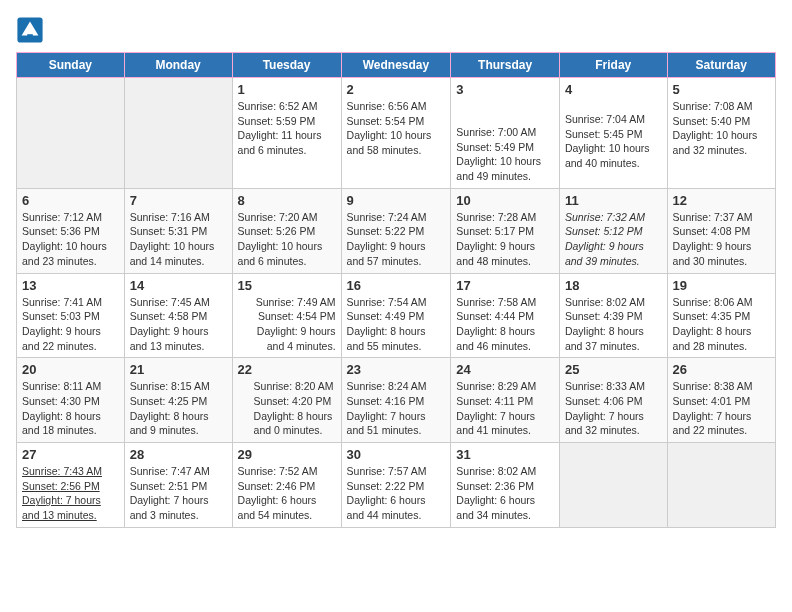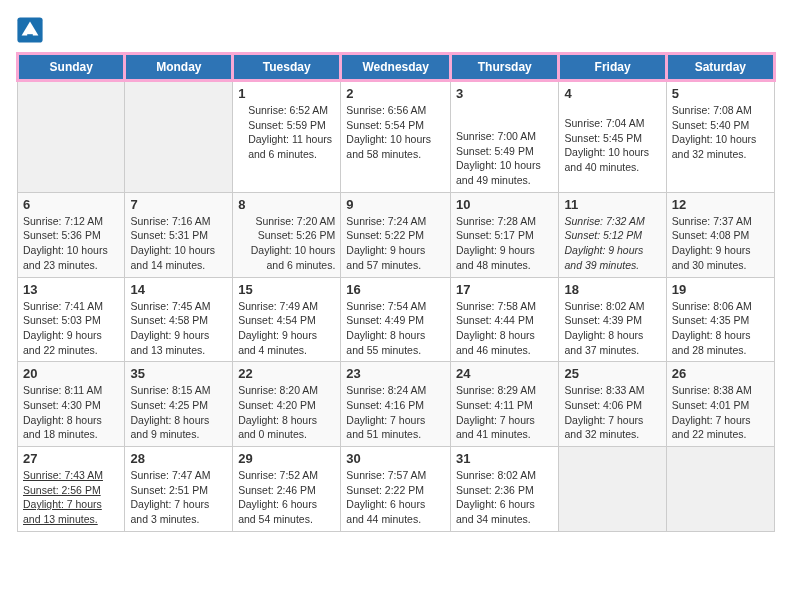--- a/index.html
+++ b/index.html
@@ -53,21 +53,21 @@
       border-collapse: collapse;
       margin-top: 8px;
       font-size: 11px;
     }
     thead tr th {
       background-color: #2e74b5;
       color: #fff;
       text-align: center;
       padding: 5px 4px;
       font-size: 12px;
-      border: 3px solid #f9a8d4;
+      border: 1px solid #f9a8d4;
     }
     tbody tr td {
       border: 1px solid #ccc;
       vertical-align: top;
       padding: 4px 5px;
       width: 113px;
       min-height: 70px;
       background: #fff;
     }
     tbody tr:nth-child(even) td {
@@ -120,21 +120,21 @@
         <th>Friday</th>
         <th>Saturday</th>
       </tr>
   </thead>
   <tbody id="calendar-body">
       <tr>
         <td class="empty-cell"></td>
         <td class="empty-cell"></td>
         <td>
           <span class="day-number">1</span>
-          <div class="day-info" style="white-space: pre-line; margin-left: 10px;">Sunrise: 6:52 AM
+          <div class="day-info" style="white-space: pre-line;">Sunrise: 6:52 AM
 Sunset: 5:59 PM
 Daylight: 11 hours and 6 minutes.</div>
         </td>
         <td>
           <span class="day-number">2</span>
           <div class="day-info" style="white-space: pre-line;">Sunrise: 6:56 AM
 Sunset: 5:54 PM
 Daylight: 10 hours and 58 minutes.</div>
         </td>
         <td>
@@ -164,21 +164,21 @@
 Daylight: 10 hours and 23 minutes.</div>
         </td>
         <td>
           <span class="day-number">7</span>
           <div class="day-info" style="white-space: pre-line;">Sunrise: 7:16 AM
 Sunset: 5:31 PM
 Daylight: 10 hours and 14 minutes.</div>
         </td>
         <td>
           <span class="day-number">8</span>
-          <div class="day-info" style="white-space: pre-line; text-align: right;">Sunrise: 7:20 AM
+          <div class="day-info" style="white-space: pre-line;">Sunrise: 7:20 AM
 Sunset: 5:26 PM
 Daylight: 10 hours and 6 minutes.</div>
         </td>
         <td>
           <span class="day-number">9</span>
           <div class="day-info" style="white-space: pre-line;">Sunrise: 7:24 AM
 Sunset: 5:22 PM
 Daylight: 9 hours and 57 minutes.</div>
         </td>
         <td>
@@ -208,21 +208,21 @@
 Daylight: 9 hours and 22 minutes.</div>
         </td>
         <td>
           <span class="day-number">14</span>
           <div class="day-info" style="white-space: pre-line;">Sunrise: 7:45 AM
 Sunset: 4:58 PM
 Daylight: 9 hours and 13 minutes.</div>
         </td>
         <td>
           <span class="day-number">15</span>
-          <div class="day-info" style="white-space: pre-line;">Sunrise: 7:49 AM
+          <div class="day-info" style="white-space: pre-line; text-align: right;">Sunrise: 7:49 AM
 Sunset: 4:54 PM
 Daylight: 9 hours and 4 minutes.</div>
         </td>
         <td>
           <span class="day-number">16</span>
           <div class="day-info" style="white-space: pre-line;">Sunrise: 7:54 AM
 Sunset: 4:49 PM
 Daylight: 8 hours and 55 minutes.</div>
         </td>
         <td>
@@ -245,28 +245,28 @@
         </td>
       </tr>
       <tr>
         <td>
           <span class="day-number">20</span>
           <div class="day-info" style="white-space: pre-line;">Sunrise: 8:11 AM
 Sunset: 4:30 PM
 Daylight: 8 hours and 18 minutes.</div>
         </td>
         <td>
-          <span class="day-number">35</span>
+          <span class="day-number">21</span>
           <div class="day-info" style="white-space: pre-line;">Sunrise: 8:15 AM
 Sunset: 4:25 PM
 Daylight: 8 hours and 9 minutes.</div>
         </td>
         <td>
           <span class="day-number">22</span>
-          <div class="day-info" style="white-space: pre-line;">Sunrise: 8:20 AM
+          <div class="day-info" style="white-space: pre-line; margin-left: 16px;">Sunrise: 8:20 AM
 Sunset: 4:20 PM
 Daylight: 8 hours and 0 minutes.</div>
         </td>
         <td>
           <span class="day-number">23</span>
           <div class="day-info" style="white-space: pre-line;">Sunrise: 8:24 AM
 Sunset: 4:16 PM
 Daylight: 7 hours and 51 minutes.</div>
         </td>
         <td>

